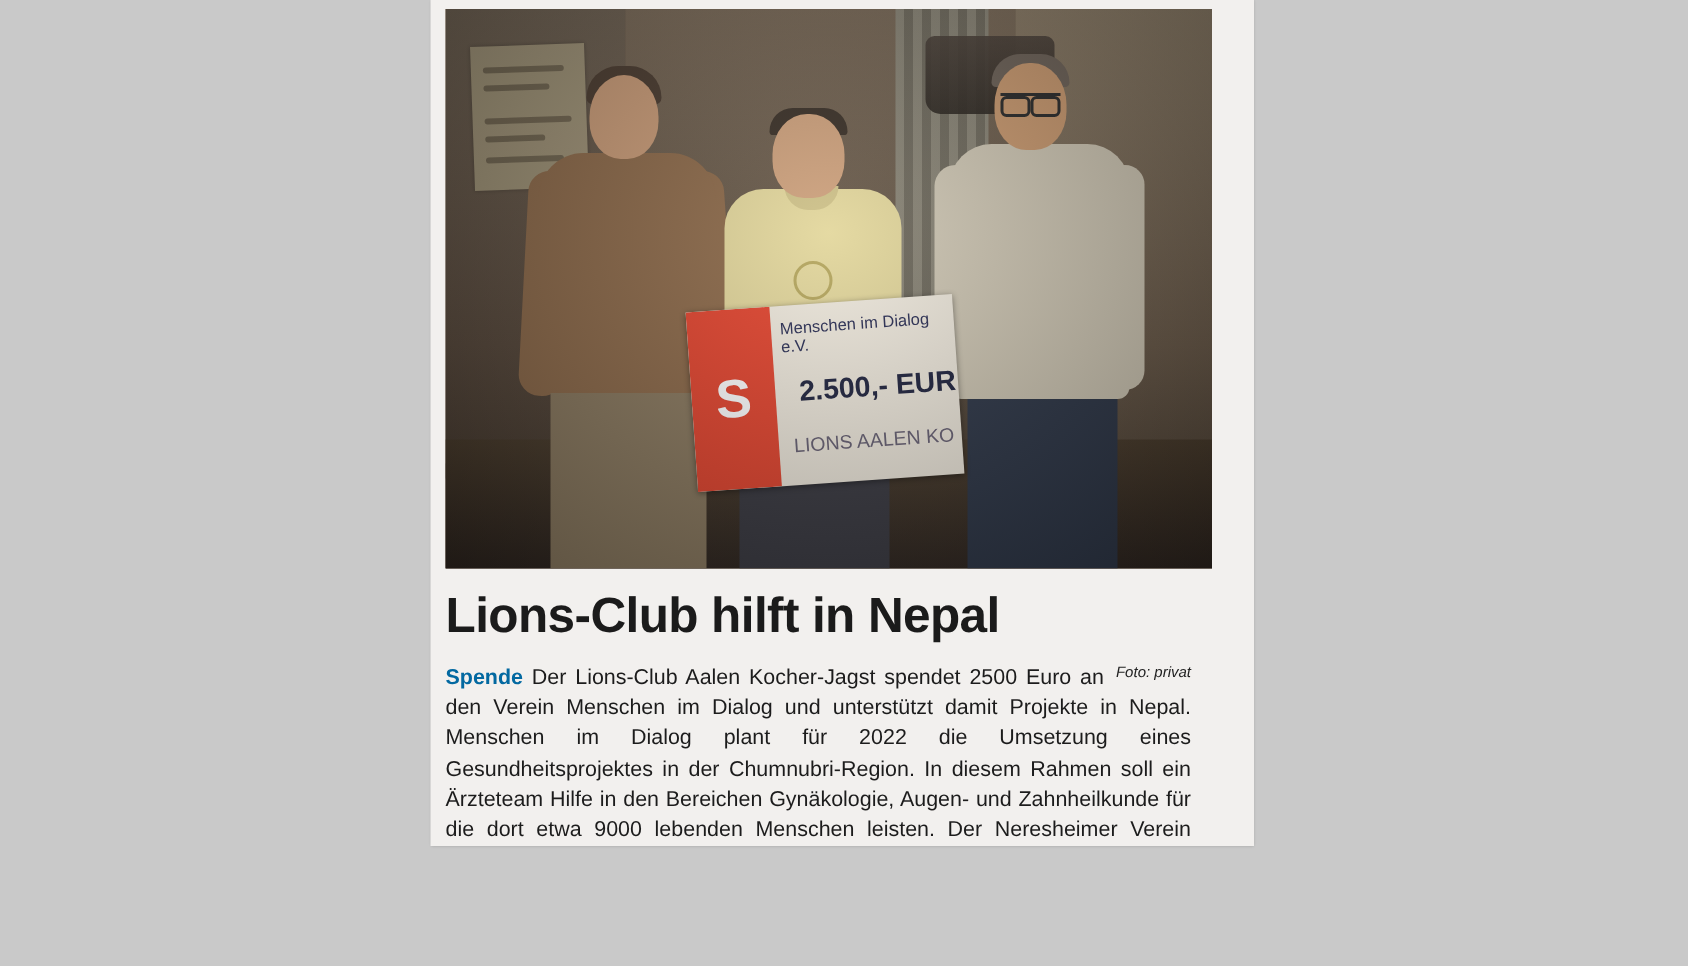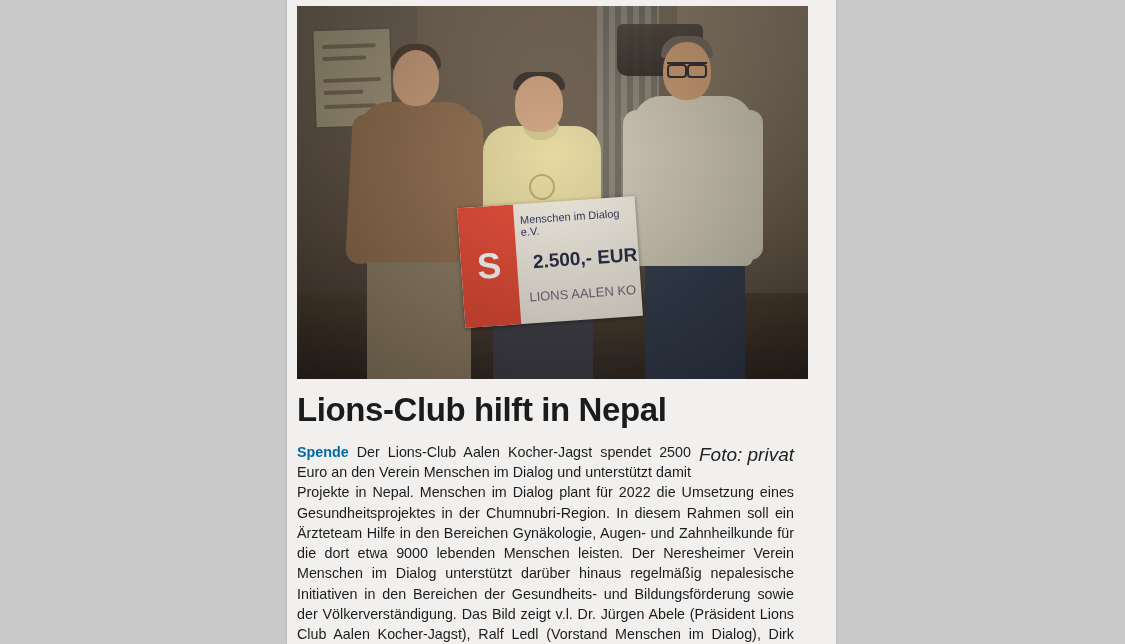--- a/index.html
+++ b/index.html
@@ -17,21 +17,21 @@
     position: relative;
     width: 1125px;
     height: 644px;
     background: #c9c9c9;
   }
   .clipping {
     position: absolute;
     left: 287px;
     top: 0px;
     width: 549px;
-    height: 644px;
+    height: 564px;
     background: #f2f0ee;
     overflow: hidden;
     box-shadow: 0 0 2px rgba(0,0,0,0.18);
   }
 
   
   .photo {
     position: relative;
     width: 511px;
     height: 373px;
@@ -153,21 +153,21 @@
     text-align: justify;
     hyphens: manual;
   }
   .kicker {
     color: #0369a1;
     font-weight: bold;
   }
   .credit {
     float: right;
     font-style: italic;
-    font-size: 19px;
+    font-size: 10px;
     color: #222;
     margin-left: 8px;
   }
 </style>
 </head>
 <body>
 
 <div class="page">
   <div class="clipping">
 

